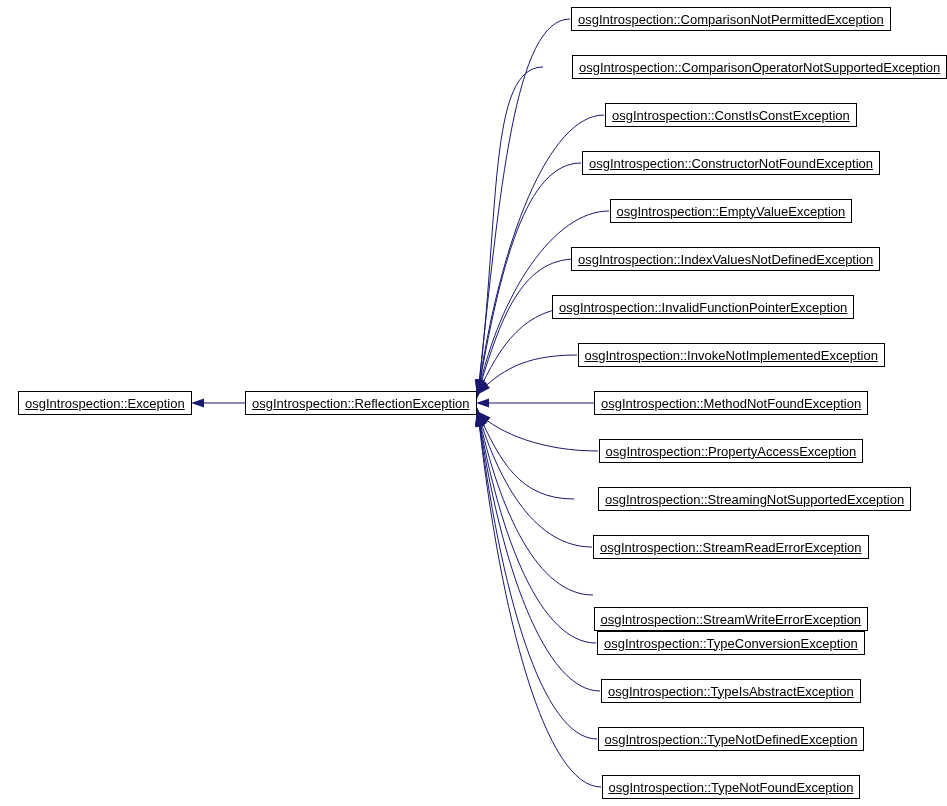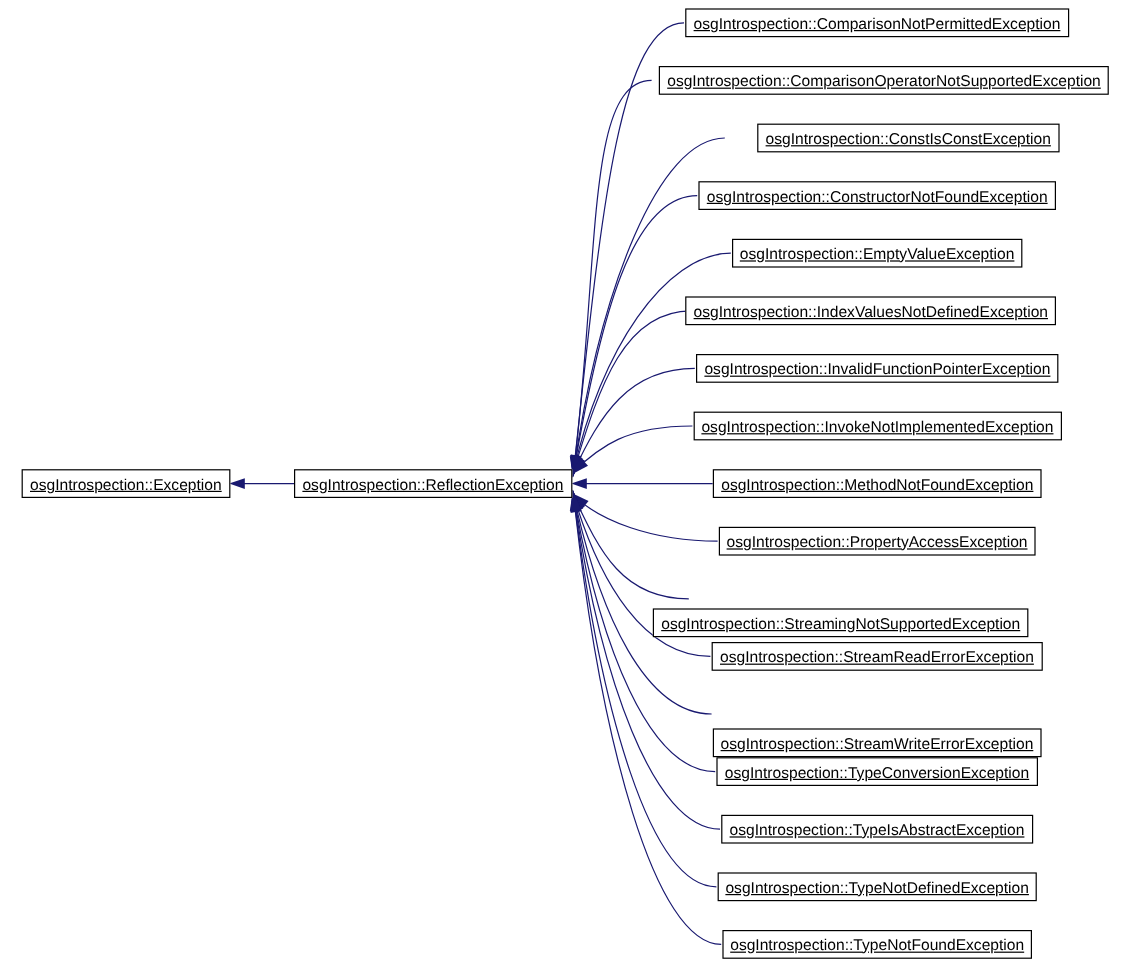--- a/index.html
+++ b/index.html
@@ -74,30 +74,30 @@
       <polygon points="477.2620968617586,408.054749858847 475.5910238729623,427.3474257244173 484.49247412703767,426.0192000755828" fill="#191970"></polygon>
       <path d="M 478 413 C 500 592.3, 542 739, 597 739" fill="none" stroke="#191970" stroke-width="1"></path>
       <polygon points="477.3746021398519,408.03926643362877 475.22273041526586,426.9474502616333 484.1520508347341,425.8217341133667" fill="#191970"></polygon>
       <path d="M 478 413 C 500 618.7, 546 787, 601 787" fill="none" stroke="#191970" stroke-width="1"></path>
       <polygon points="477.4548504129436,408.02980765686755 474.8755068911808,425.78670742835084 483.8218531088192,424.80543817164926" fill="#191970"></polygon>
     </svg>
   <div class="node" id="hub-node" style="left: 245px; top: 391px;">osgIntrospection::ReflectionException</div>
   <div class="node" id="base-node" style="left: 18px; top: 391px;">osgIntrospection::Exception</div>
   <div id="derived">
       <div class="node derived-node" style="top: 7px; left: 571px;">osgIntrospection::ComparisonNotPermittedException</div>
-      <div class="node derived-node" style="top: 55px; left: 549px;">osgIntrospection::ComparisonOperatorNotSupportedException</div>
-      <div class="node derived-node" style="top: 103px; left: 631px;">osgIntrospection::ConstIsConstException</div>
+      <div class="node derived-node" style="top: 55px; left: 572px;">osgIntrospection::ComparisonOperatorNotSupportedException</div>
+      <div class="node derived-node" style="top: 103px; left: 605px;">osgIntrospection::ConstIsConstException</div>
       <div class="node derived-node" style="top: 151px; left: 582px;">osgIntrospection::ConstructorNotFoundException</div>
       <div class="node derived-node" style="top: 199px; left: 609.5px;">osgIntrospection::EmptyValueException</div>
       <div class="node derived-node" style="top: 247px; left: 571px;">osgIntrospection::IndexValuesNotDefinedException</div>
-      <div class="node derived-node" style="top: 295px; left: 580px;">osgIntrospection::InvalidFunctionPointerException</div>
+      <div class="node derived-node" style="top: 295px; left: 552px;">osgIntrospection::InvalidFunctionPointerException</div>
       <div class="node derived-node" style="top: 343px; left: 577.5px;">osgIntrospection::InvokeNotImplementedException</div>
       <div class="node derived-node" style="top: 391px; left: 594px;">osgIntrospection::MethodNotFoundException</div>
       <div class="node derived-node" style="top: 439px; left: 598.5px;">osgIntrospection::PropertyAccessException</div>
-      <div class="node derived-node" style="top: 487px; left: 544px; margin-top: 20px;">osgIntrospection::StreamingNotSupportedException</div>
+      <div class="node derived-node" style="top: 487px; left: 598px;">osgIntrospection::StreamingNotSupportedException</div>
       <div class="node derived-node" style="top: 535px; left: 593px;">osgIntrospection::StreamReadErrorException</div>
       <div class="node derived-node" style="top: 583px; left: 593.5px; margin-top: 24px;">osgIntrospection::StreamWriteErrorException</div>
       <div class="node derived-node" style="top: 631px; left: 597px;">osgIntrospection::TypeConversionException</div>
       <div class="node derived-node" style="top: 679px; left: 601px; text-align: right;">osgIntrospection::TypeIsAbstractException</div>
       <div class="node derived-node" style="top: 727px; left: 597.5px;">osgIntrospection::TypeNotDefinedException</div>
       <div class="node derived-node" style="top: 775px; left: 601.5px;">osgIntrospection::TypeNotFoundException</div>
     </div>
 </div>
 
 </body></html>

